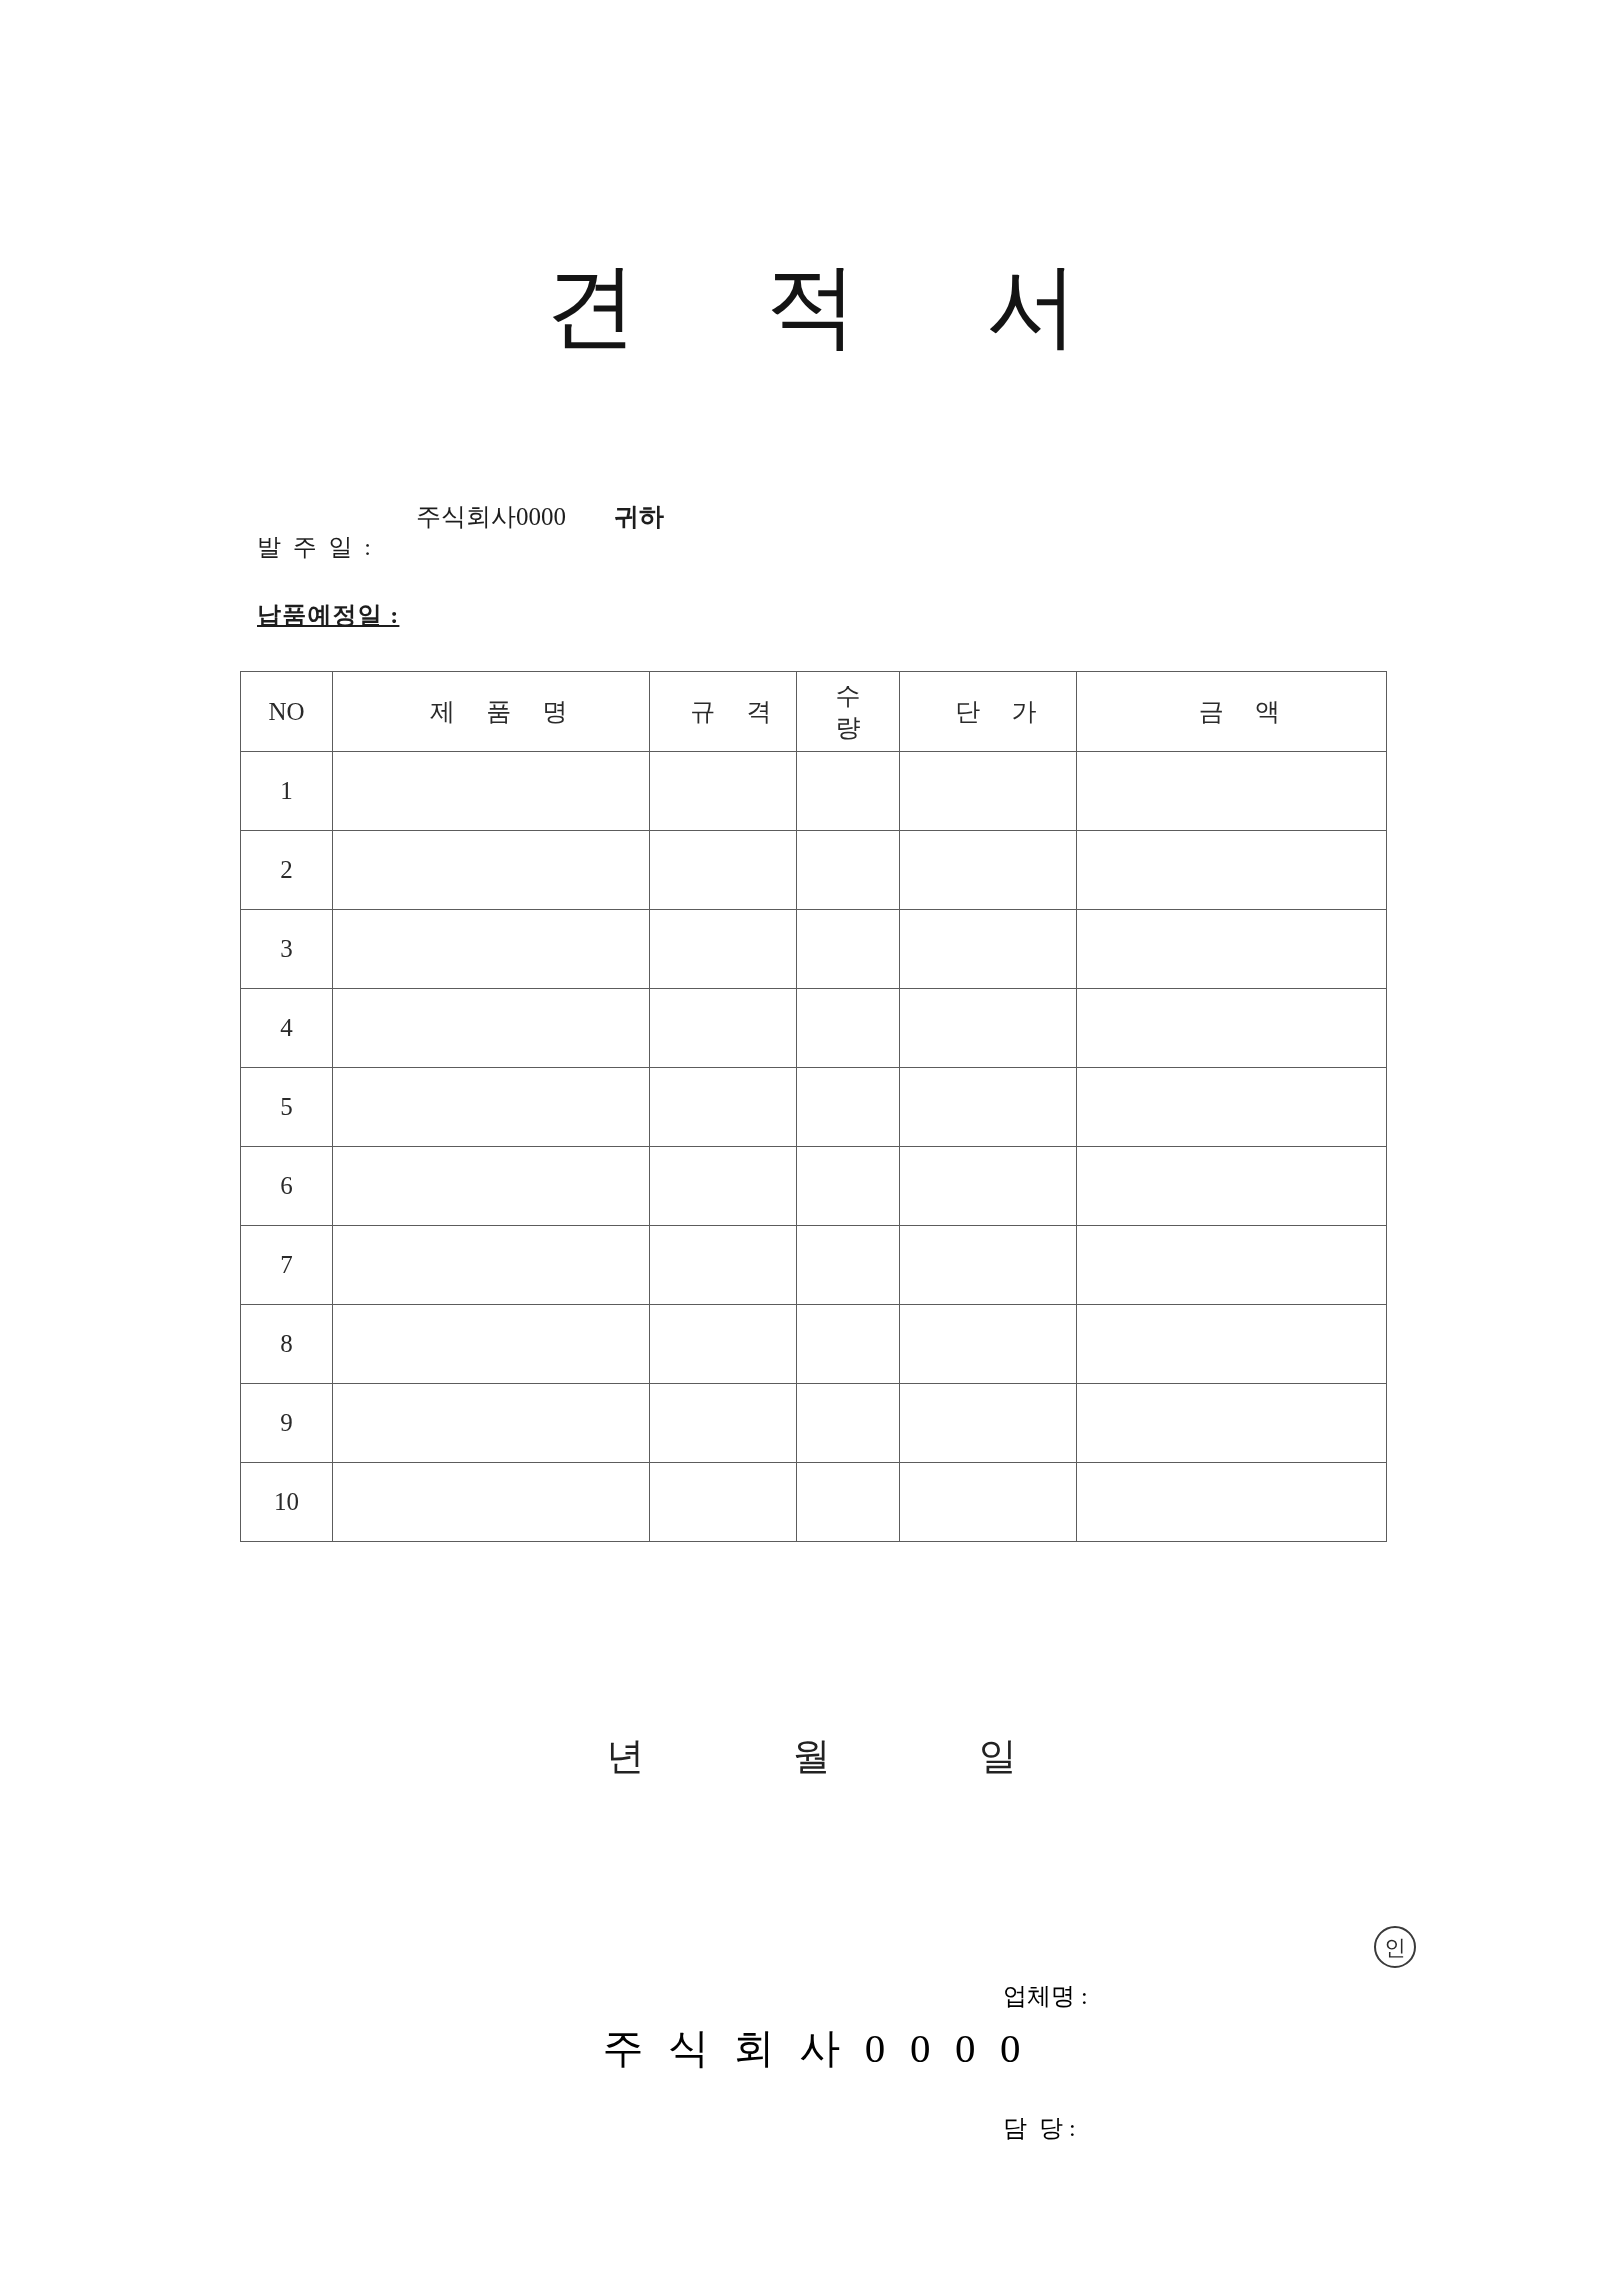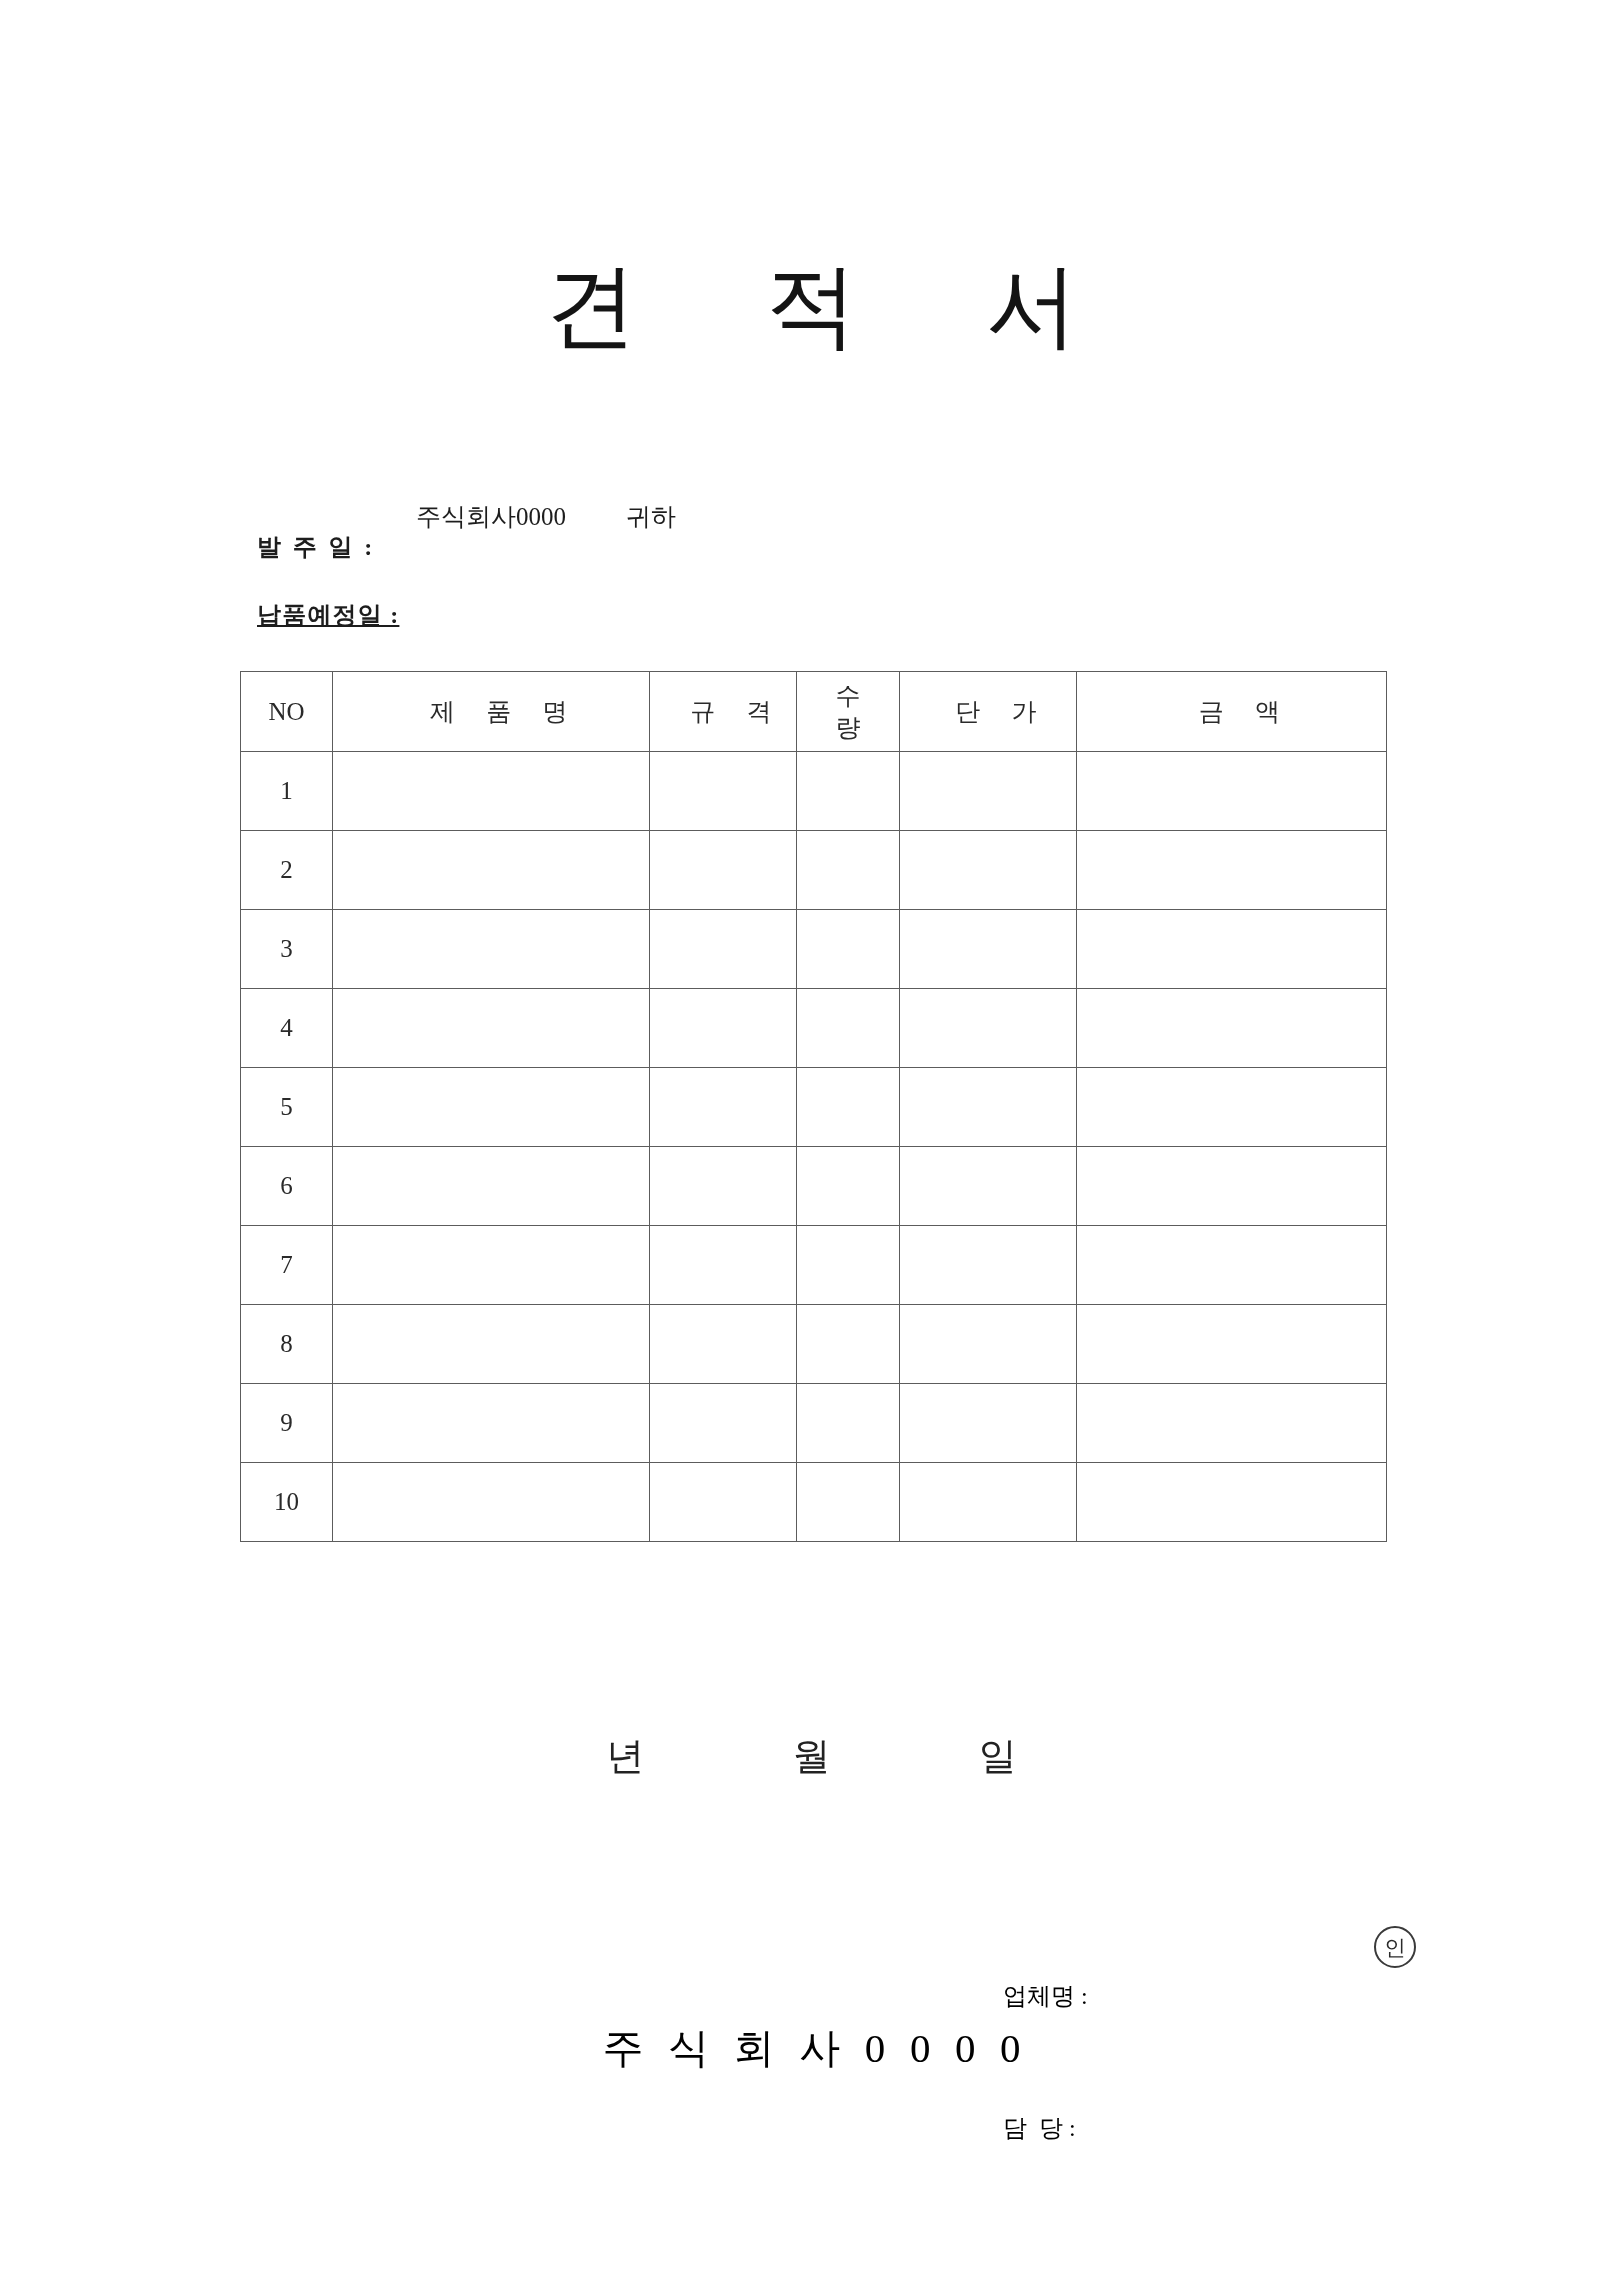--- a/index.html
+++ b/index.html
@@ -25,27 +25,27 @@
     word-spacing: 1.15em;
     color: #141414;
   }
 
   .recipient-line {
     position: absolute;
     top: 472px; left: 391px;
     font-size: 25px;
     white-space: pre;
   }
-  .recipient-line .honorific { margin-left: 60px; }
+  .recipient-line .honorific { margin-left: 48px; font-weight: bold; }
 
   .order-date-line {
     position: absolute;
     top: 531px; left: 257px;
     font-size: 24px;
-    font-weight: 700;
+    font-weight: 400;
     letter-spacing: 0.12em;
     white-space: pre;
   }
   .delivery-date-line {
     position: absolute;
     top: 599px; left: 257px;
     font-size: 24px;
     font-weight: 600;
     letter-spacing: 0.05em;
     white-space: pre;

